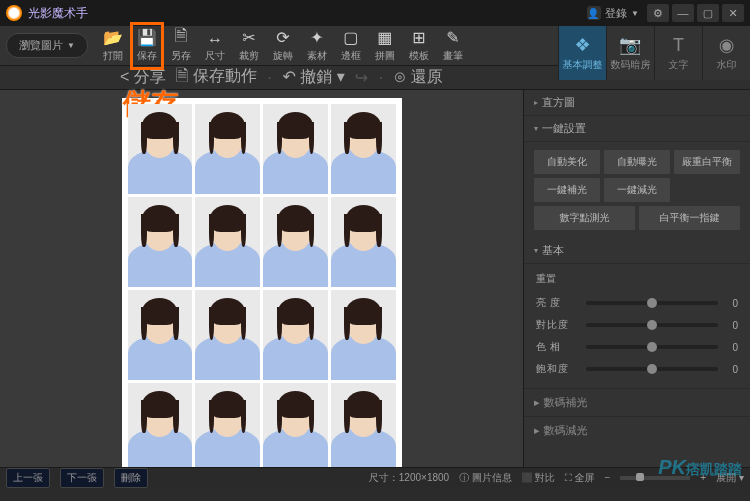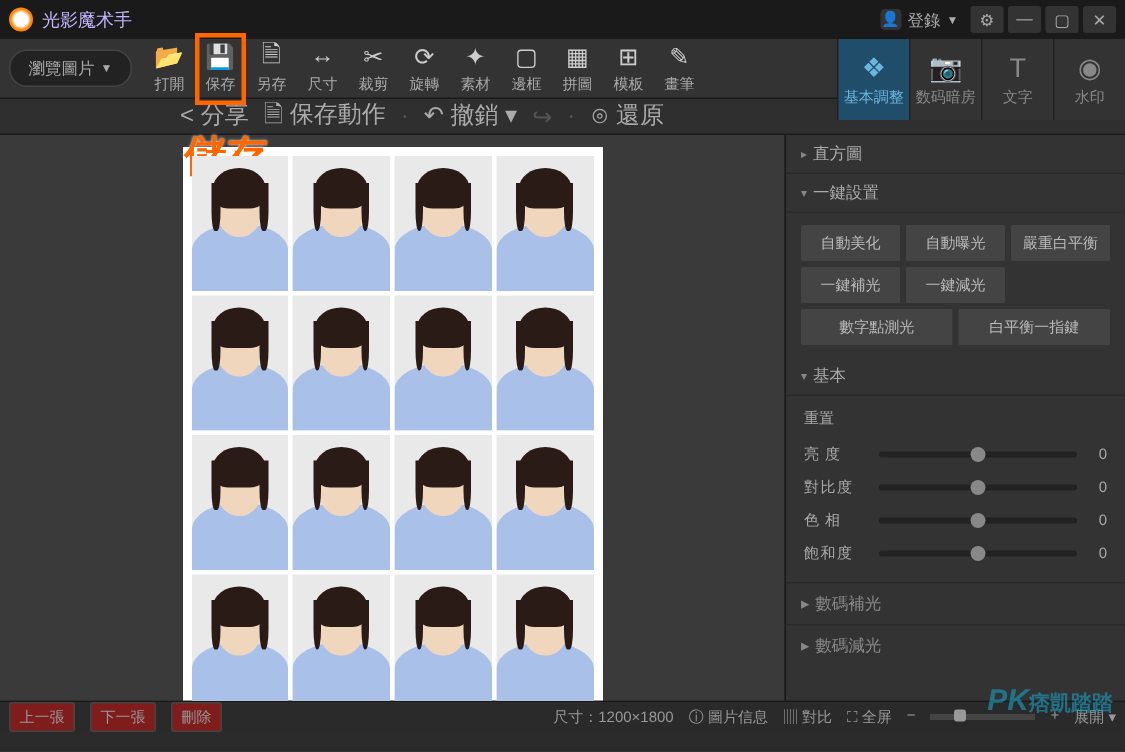--- a/index.html
+++ b/index.html
@@ -49,21 +49,21 @@
   .reset-row { padding: 0 2px 6px; font-size: 10px; color: #aaa; }
   .slider-row { display: flex; align-items: center; gap: 6px; padding: 4px 2px; font-size: 10px; color: #aaa; }
   .slider-row .lbl { width: 44px; white-space: nowrap; letter-spacing: 4px; }
   .slider-row .lbl.nolsp { letter-spacing: 1px; }
   .slider-row .track { flex: 1; height: 4px; background: #222; border-radius: 2px; position: relative; }
   .slider-row .knob { position: absolute; left: 50%; top: -3px; width: 10px; height: 10px; background: #888; border-radius: 50%; transform: translateX(-50%); }
   .slider-row .val { width: 14px; text-align: right; }
   .collapse-row { padding: 6px 10px; color: #888; font-size: 11px; display: flex; align-items: center; gap: 4px; border-top: 1px solid #2a2a2a; }
   
   .statusbar { height: 20px; background: #2a2a2a; border-top: 1px solid #1a1a1a; display: flex; align-items: center; font-size: 10px; color: #999; padding: 0 6px; gap: 10px; }
-  .statusbar .sbtn { padding: 2px 6px; background: #7f1d1d; border: 1px solid #444; border-radius: 2px; }
+  .statusbar .sbtn { padding: 2px 6px; background: #0f172a; border: 1px solid #444; border-radius: 2px; }
   .statusbar .spacer { flex: 1; }
   .zoom-track { width: 70px; height: 4px; background: #444; position: relative; }
   .zoom-track .knob { position: absolute; left: 22%; top: -3px; width: 8px; height: 8px; background: #999; border-radius: 2px; }
 
   .watermark { position: absolute; bottom: 22px; right: 8px; font-size: 14px; font-weight: bold; color: #1aa0c4; opacity: 0.6; pointer-events: none; }
   .watermark .pk { font-size: 20px; font-weight: 900; font-style: italic; text-align: center; }
 
   ::-webkit-scrollbar { width: 10px; }
   ::-webkit-scrollbar-track { background: #2a2a2a; }
   ::-webkit-scrollbar-thumb { background: #555; }

